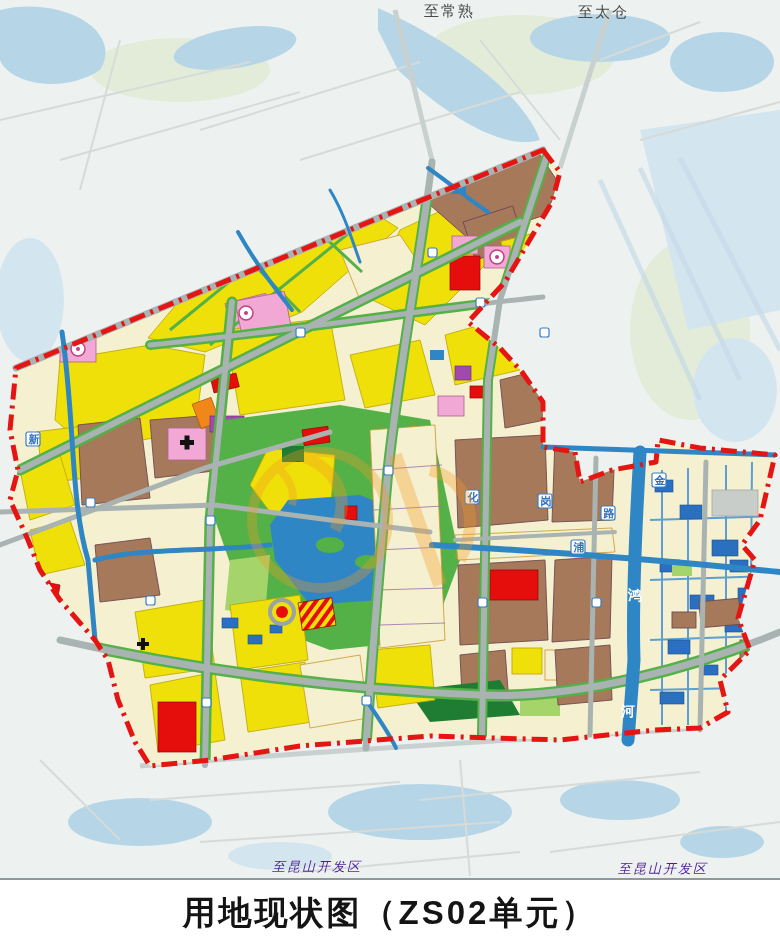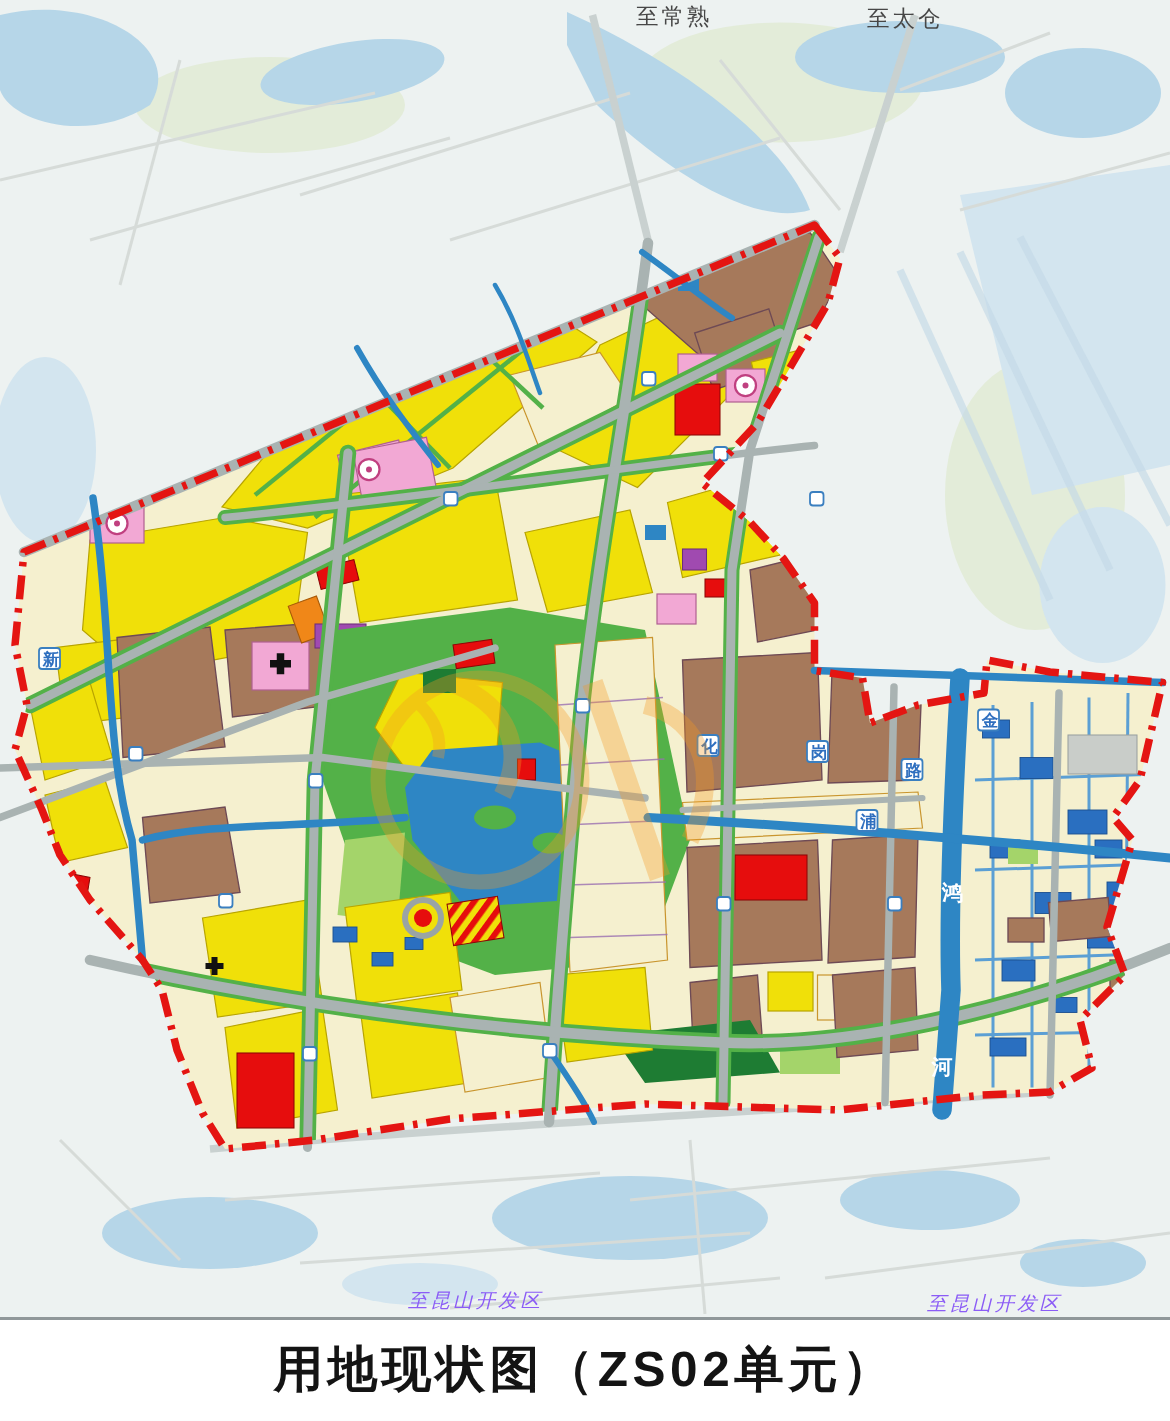--- a/index.html
+++ b/index.html
@@ -2,21 +2,21 @@
 <html style="--basemap_bg: #edf2f1; --basemap_water: #b6d6e8; --basemap_water_light: #d3e5ef; --road_pale: #c9d1d0; --road_gray: #a9b3b2; --cream: #f5f0cf; --yellow: #f0e009; --brown: #a6795b; --red: #e60d0d; --pink: #f2a8d4; --purple: #a04ab0; --green: #53b148; --green_dark: #1e7c33; --green_light: #a4d46a; --water: #2e86c4; --pond: #2a6fc0; --orange: #f08718; --gray_parcel: #c9cdc9; --boundary_red: #e41512; --watermark_orange: #f59a23;"><head>
 <meta charset="utf-8">
 <style>
   html,body{margin:0;padding:0;background:#ffffff;}
   .stage{position:relative;width:780px;height:947px;overflow:hidden;background:#ffffff;
          font-family:"Liberation Sans", sans-serif;}
   .map-area{position:absolute;left:0;top:0;width:780px;height:878px;background:var(--basemap_bg,#edf2f1);
             border-bottom:2px solid #90989a;}
   .map-area svg{display:block;}
   .dir-label{position:absolute;color:#474747;font-size:15px;letter-spacing:2px;white-space:nowrap;}
-  .dir-label.bottom{font-size:13px;font-style:italic;color:#8b5cf6;}
+  .dir-label.bottom{font-size:13px;font-style:italic;color:#4c1d95;}
   .title-bar{position:absolute;left:0;top:880px;width:780px;height:67px;background:#ffffff;
              display:flex;align-items:center;justify-content:center;}
   .map-title{margin:12px;font-size:33px;font-weight:bold;color:#141414;letter-spacing:3px;}
 
   
   .base-water{fill:var(--basemap_water,#b6d6e8);}
   .base-water-light{fill:var(--basemap_water_light,#d3e5ef);}
   .base-green{fill:#e3ecd9;}
   .base-street{stroke:#d6dbd8;stroke-width:2;fill:none;}
   .base-street-b{stroke:#c3d9e6;stroke-width:5;fill:none;opacity:.65;}

